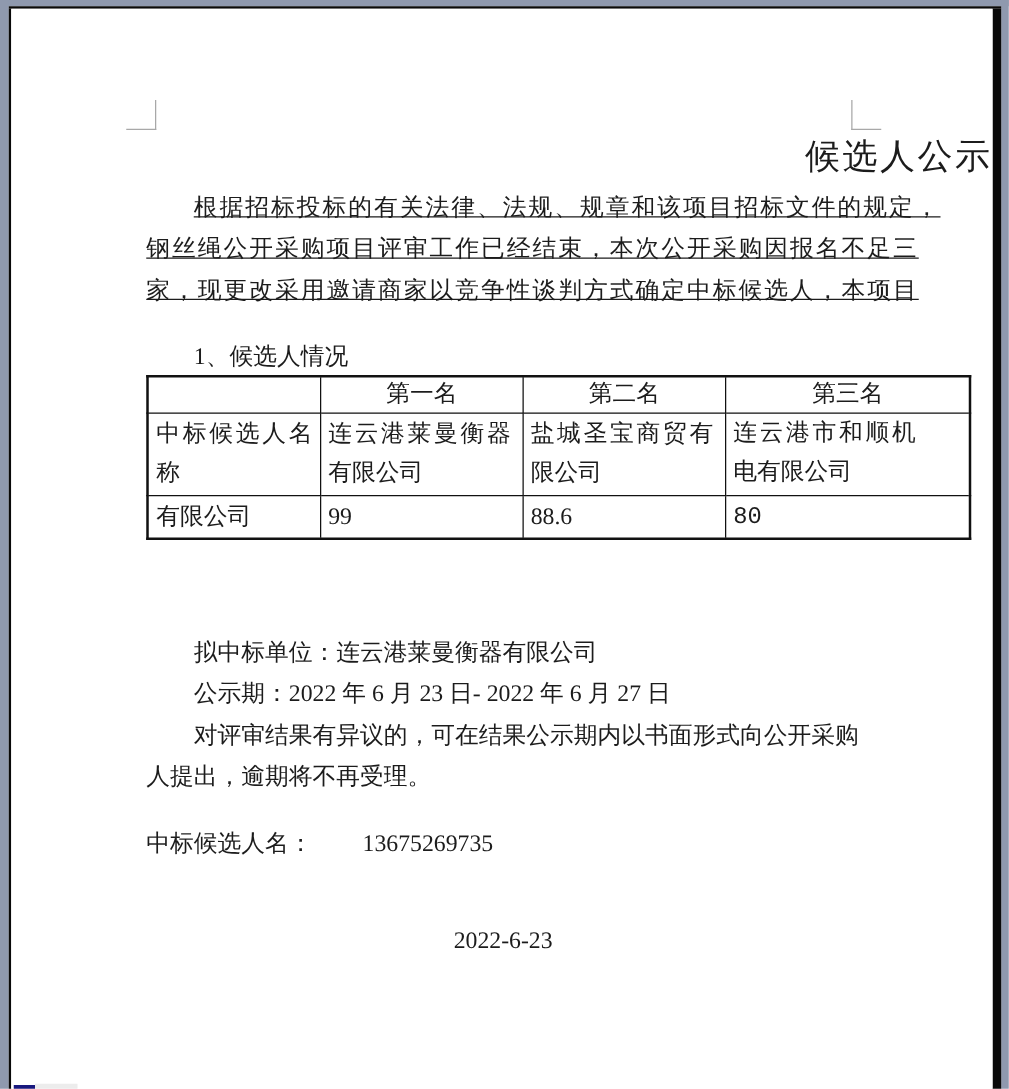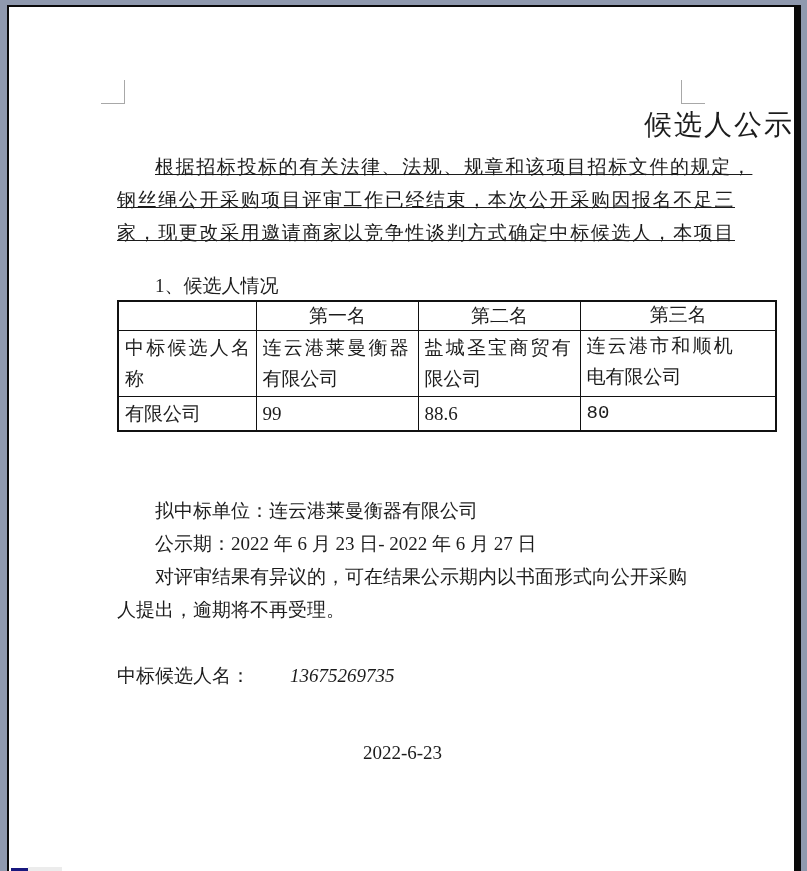--- a/index.html
+++ b/index.html
@@ -46,23 +46,23 @@
   #candidates-table .c0 { width:138px; }
   #candidates-table .c1 { width:162px; }
   #candidates-table .c2 { width:162px; }
   #candidates-table .c3 { width:196px;font-family:Liberation Mono, monospace; }
   .cell-line { white-space:nowrap; line-height:31px; }
   .cell-line.cellspread { letter-spacing:2.2px; }
   tr.r-name td { height:66px; }
   tr.r-score td { height:30px; line-height:28px; }
   tr.r-price td { height:31px; line-height:29px; }
   
-  #closing { left:117px; top:494px; width:640px; font-size:19px; line-height:33px; }
+  #closing { left:117px; top:506px; width:640px; font-size:19px; line-height:33px; }
   #phone-line { left:117px; top:659px; font-size:19px; line-height:33px; white-space:nowrap; }
-  #phone-number { margin-left:40px;font-style:italic; }
+  #phone-number { margin-left:40px; }
   #date-row { left:10px; top:736px; width:785px; text-align:center;
               font-size:19px; line-height:33px; }
   
   #bar-navy { left:11px; top:868px; width:17px; height:3px; background:#18187E; }
   #bar-gray { left:28px; top:867px; width:34px; height:4px; background:#ECECEC; }
 </style>
 </head>
 <body>
 
 <div class="abs" id="strip-top"></div>

